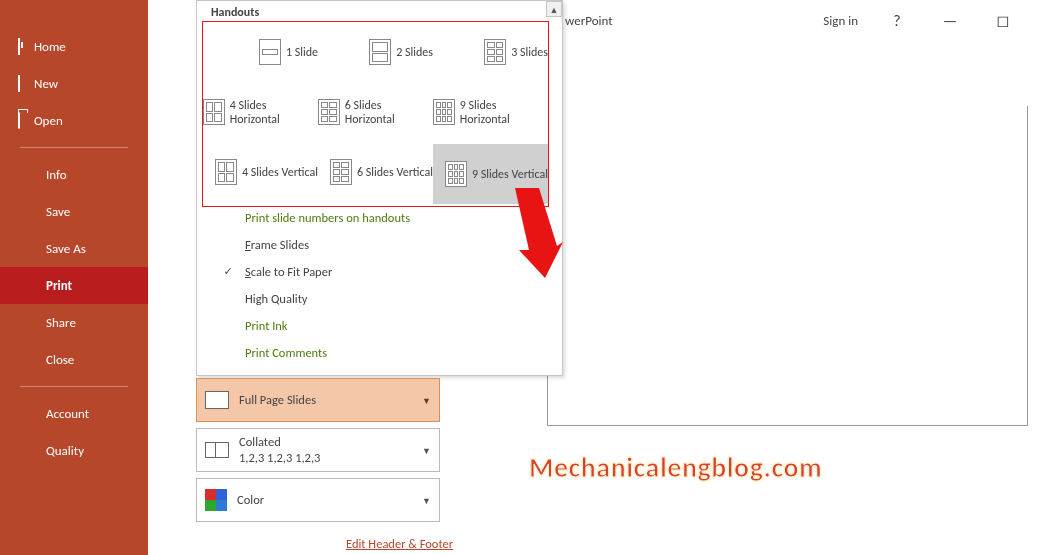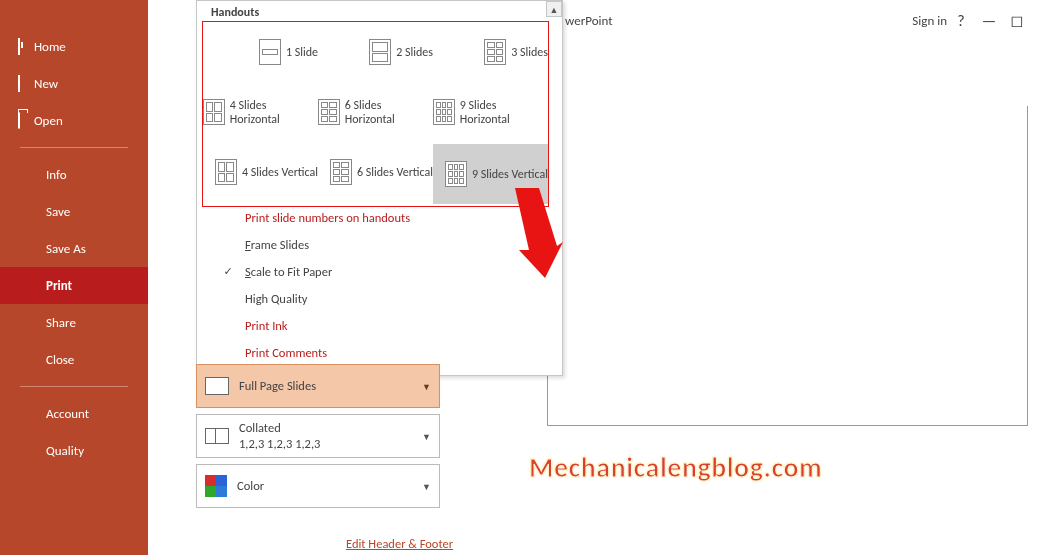--- a/index.html
+++ b/index.html
@@ -12,21 +12,21 @@
     .sidebar-item.indent { padding-left: 46px; }
     .sidebar-sep { height: 1px; background: rgba(255,255,255,0.35); margin: 8px 20px; }
     .sidebar-home { margin-top: 28px; }
     
     .icon-sheet { width: 16px; height: 20px; border: 1.5px solid #fff; position: relative; }
     .icon-sheet-inner { position: absolute; top: 3px; left: 2px; right: 2px; height: 6px; border: 1px solid #fff; }
     .icon-page { width: 16px; height: 20px; border: 1.5px solid #fff; position: relative; }
     .icon-folder { width: 18px; height: 14px; border: 1.5px solid #fff; border-radius: 1px; position: relative; }
     .icon-folder::before { content: ''; position: absolute; top: -4px; left: -1.5px; width: 8px; height: 3px; border: 1.5px solid #fff; border-bottom: none; }
     
-    .titlebar { position: absolute; right: 0; top: 0; left: 560px; height: 40px; display: flex; align-items: center; justify-content: flex-start; padding-right: 6px; font-size: 13px; color: #444; }
+    .titlebar { position: absolute; right: 0; top: 0; left: 560px; height: 40px; display: flex; align-items: center; justify-content: flex-start; gap: 25px; padding-right: 20px; font-size: 13px; color: #444; }
     .titlebar .pp-label { margin-right: auto; margin-left: 5px; }
     .winbtn { width: 28px; text-align: center; font-size: 16px; color: #444; }
     
     .dropdown-panel { position: absolute; left: 196px; top: 0; width: 367px; height: 376px; background: #fff; border: 1px solid #c6c6c6; box-shadow: 2px 2px 4px rgba(0,0,0,0.15); }
     .scroll-up { position: absolute; right: 0; top: 0; width: 16px; height: 16px; background: #f0f0f0; border: 1px solid #c6c6c6; display: flex; align-items: center; justify-content: center; font-size: 9px; color: #555; }
     .handouts-label { font-size: 12px; font-weight: 600; color: #444; padding: 4px 0 6px 14px; }
     .handout-grid { position: absolute; left: 5px; top: 20px; width: 347px; border: 1.5px solid #e81313; }
     .handout-row { display: flex; }
     .handout-cell { flex: 1; display: flex; align-items: center; justify-content: flex-end; height: 60px; gap: 5px; font-size: 12px; color: #444; }
     .handout-cell.hover { background: #d0d0d0; margin: 2px 0; }
@@ -34,25 +34,25 @@
     .hi-1 { grid-template: 1fr 1fr 1fr / 1fr; } .hi-1 > :first-child { grid-row: 2; }
     .hi-2 { grid-template: 1fr 1fr / 1fr; }
     .hi-3 { grid-template: 1fr 1fr 1fr / 1fr 1fr; }
     .hi-4 { grid-template: 1fr 1fr / 1fr 1fr; }
     .hi-6 { grid-template: 1fr 1fr 1fr / 1fr 1fr; }
     .hi-9 { grid-template: 1fr 1fr 1fr / 1fr 1fr 1fr; }
     .handout-icon span { border: 1px solid #888; }
     
     .menu-list { position: absolute; left: 14px; top: 203px; right: 10px; }
     .menu-item { display: flex; align-items: center; gap: 10px; padding: 6px 10px; font-size: 12.5px; color: #444; }
-    .menu-item.disabled { color: #b91c1c; }
+    .menu-item.disabled { color: #4d7c0f; }
     .menu-check { width: 14px; text-align: center; font-size: 11px; }
     .menu-item .ul { text-decoration: underline; }
     
-    .settings-area { position: absolute; left: 196px; top: 364px; width: 244px; }
+    .settings-area { position: absolute; left: 196px; top: 378px; width: 244px; }
     .setting-row { display: flex; align-items: center; border: 1px solid #bbb; height: 44px; padding: 0 8px; gap: 10px; margin-bottom: 6px; position: relative; background: #fff; }
     .setting-row.active { background: #f4c7a8; border-color: #d89060; }
     .setting-text { flex: 1; display: flex; flex-direction: column; font-size: 12.5px; color: #444; line-height: 1.3; }
     .setting-row .chev { position: absolute; right: 8px; font-size: 9px; color: #555; }
     .setting-row.active .chev { color: #6b3a1a; }
     .setting-icon-page { width: 24px; height: 18px; border: 1px solid #666; background: #fff; }
     .setting-icon-collate { width: 24px; height: 16px; position: relative; }
     .setting-icon-collate::before, .setting-icon-collate::after { content:''; position: absolute; width: 12px; height: 14px; border: 1px solid #666; background: #fff; }
     .setting-icon-collate::before { left: 0; top: 0; }
     .setting-icon-collate::after { left: 10px; top: 0; }

